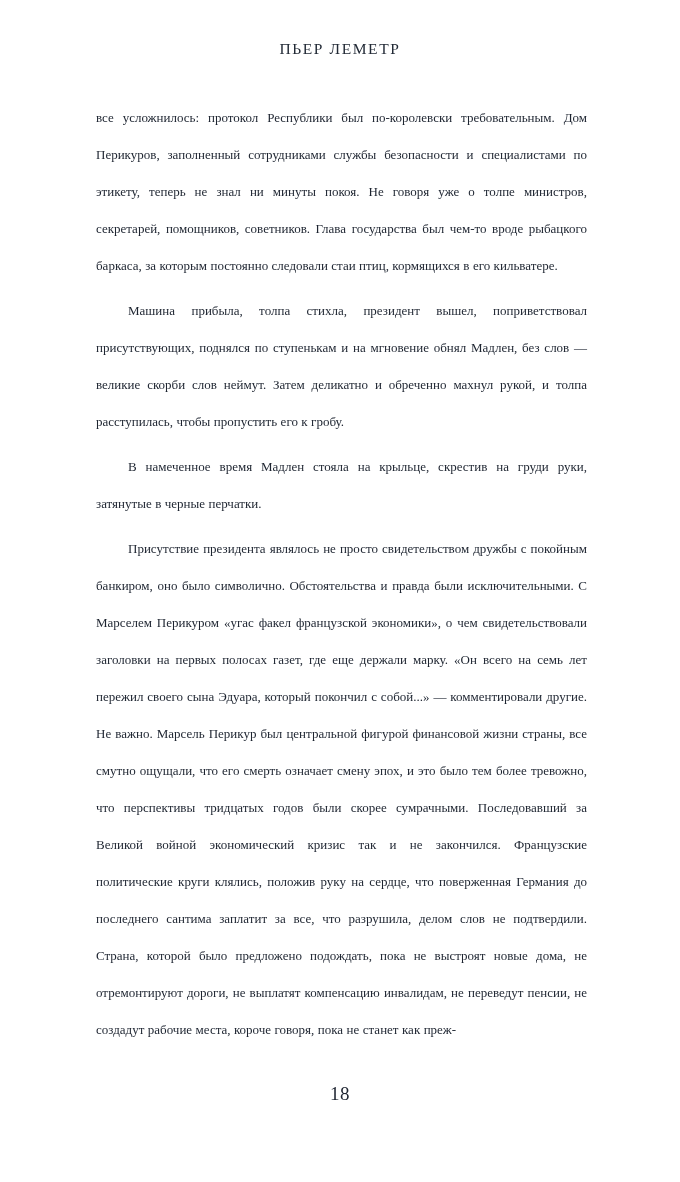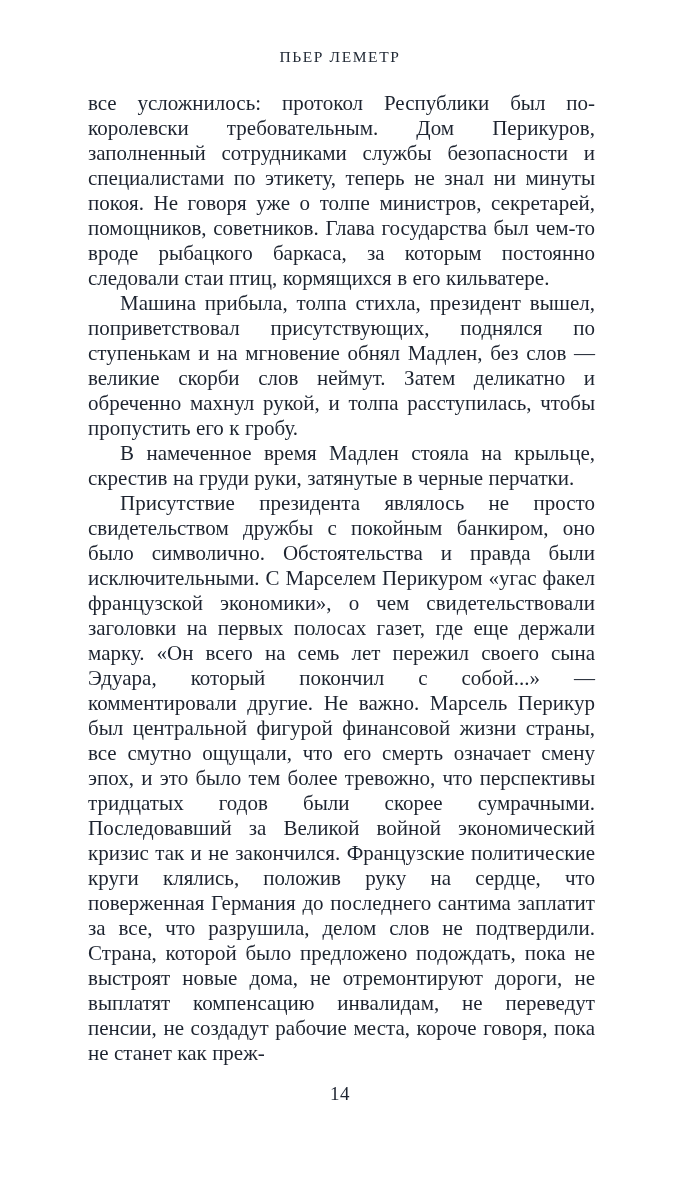--- a/index.html
+++ b/index.html
@@ -13,42 +13,42 @@
     width: 680px;
     height: 1182px;
     background: #ffffff;
     overflow: hidden;
     font-family: "Liberation Serif", "DejaVu Serif", serif;
     color: #1d2430;
     -webkit-font-smoothing: antialiased;
   }
   .running-head {
     position: absolute;
-    top: 48px;
+    top: 40px;
     left: 0;
     width: 680px;
     text-align: center;
     font-size: 15.5px;
     letter-spacing: 1.6px;
     color: #222a36;
     font-weight: 400;
   }
   .text-block {
     position: absolute;
     top: 91px;
     left: 88px;
     width: 507px;
   }
   p.para {
-    margin: 0;
+    margin: 8px;
     text-align: justify;
     text-align-last: left;
     text-justify: inter-word;
-    font-size: 21px;
-    line-height: 25px;
+    font-size: 13px;
+    line-height: 37px;
     text-indent: 32px;
     color: #1d2430;
     hyphens: manual;
     word-spacing: 0.2px;
   }
   p.para.first {
     text-indent: 0;
   }
   .page-number {
     position: absolute;
@@ -68,15 +68,15 @@
 
   <div class="running-head">ПЬЕР ЛЕМЕТР</div>
 
   <div class="text-block">
     <p class="para first">все усложнилось: протокол Республики был по-королевски требовательным. Дом Перикуров, заполненный сотрудниками службы безопасности и специалистами по этикету, теперь не знал ни минуты покоя. Не говоря уже о толпе министров, секретарей, помощников, советников. Глава государства был чем-то вроде рыбацкого баркаса, за которым постоянно следовали стаи птиц, кормящихся в его кильватере.</p>
     <p class="para">Машина прибыла, толпа стихла, президент вышел, поприветствовал присутствующих, поднялся по ступенькам и на мгновение обнял Мадлен, без слов — великие скорби слов неймут. Затем деликатно и обреченно махнул рукой, и толпа расступилась, чтобы пропустить его к гробу.</p>
     <p class="para">В намеченное время Мадлен стояла на крыльце, скрестив на груди руки, затянутые в черные перчатки.</p>
     <p class="para">Присутствие президента являлось не просто свидетельством дружбы с покойным банкиром, оно было символично. Обстоятельства и правда были исключительными. С Марселем Перикуром «угас факел французской экономики», о чем свидетельствовали заголовки на первых полосах газет, где еще держали марку. «Он всего на семь лет пережил своего сына Эдуара, который покончил с собой...» — комментировали другие. Не важно. Марсель Перикур был центральной фигурой финансовой жизни страны, все смутно ощущали, что его смерть означает смену эпох, и это было тем более тревожно, что перспективы тридцатых годов были скорее сумрачными. Последовавший за Великой войной экономический кризис так и не закончился. Французские политические круги клялись, положив руку на сердце, что поверженная Германия до последнего сантима заплатит за все, что разрушила, делом слов не подтвердили. Страна, которой было предложено подождать, пока не выстроят новые дома, не отремонтируют дороги, не выплатят компенсацию инвалидам, не переведут пенсии, не создадут рабочие места, короче говоря, пока не станет как преж-</p>
   </div>
 
-  <div class="page-number">14</div>
+  <div class="page-number">18</div>
 
 </div>
 
 </body></html>

